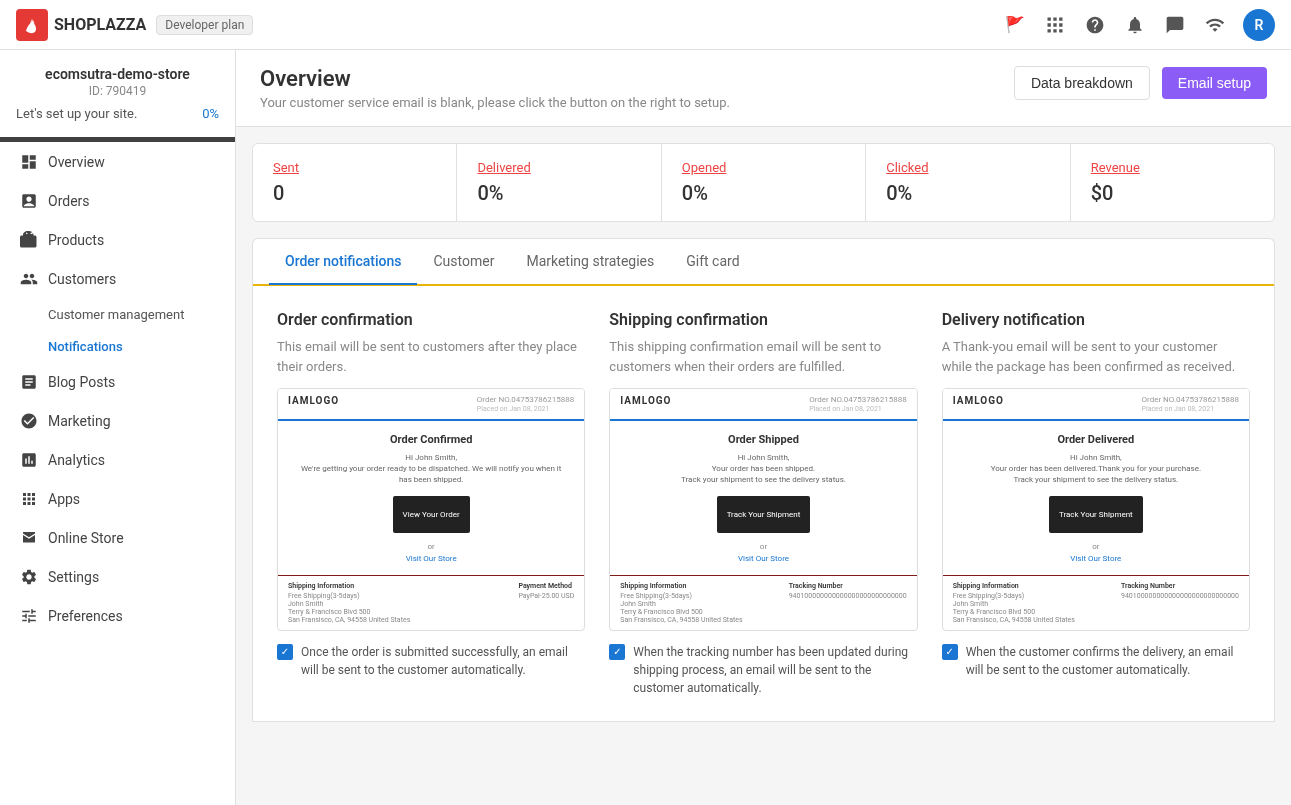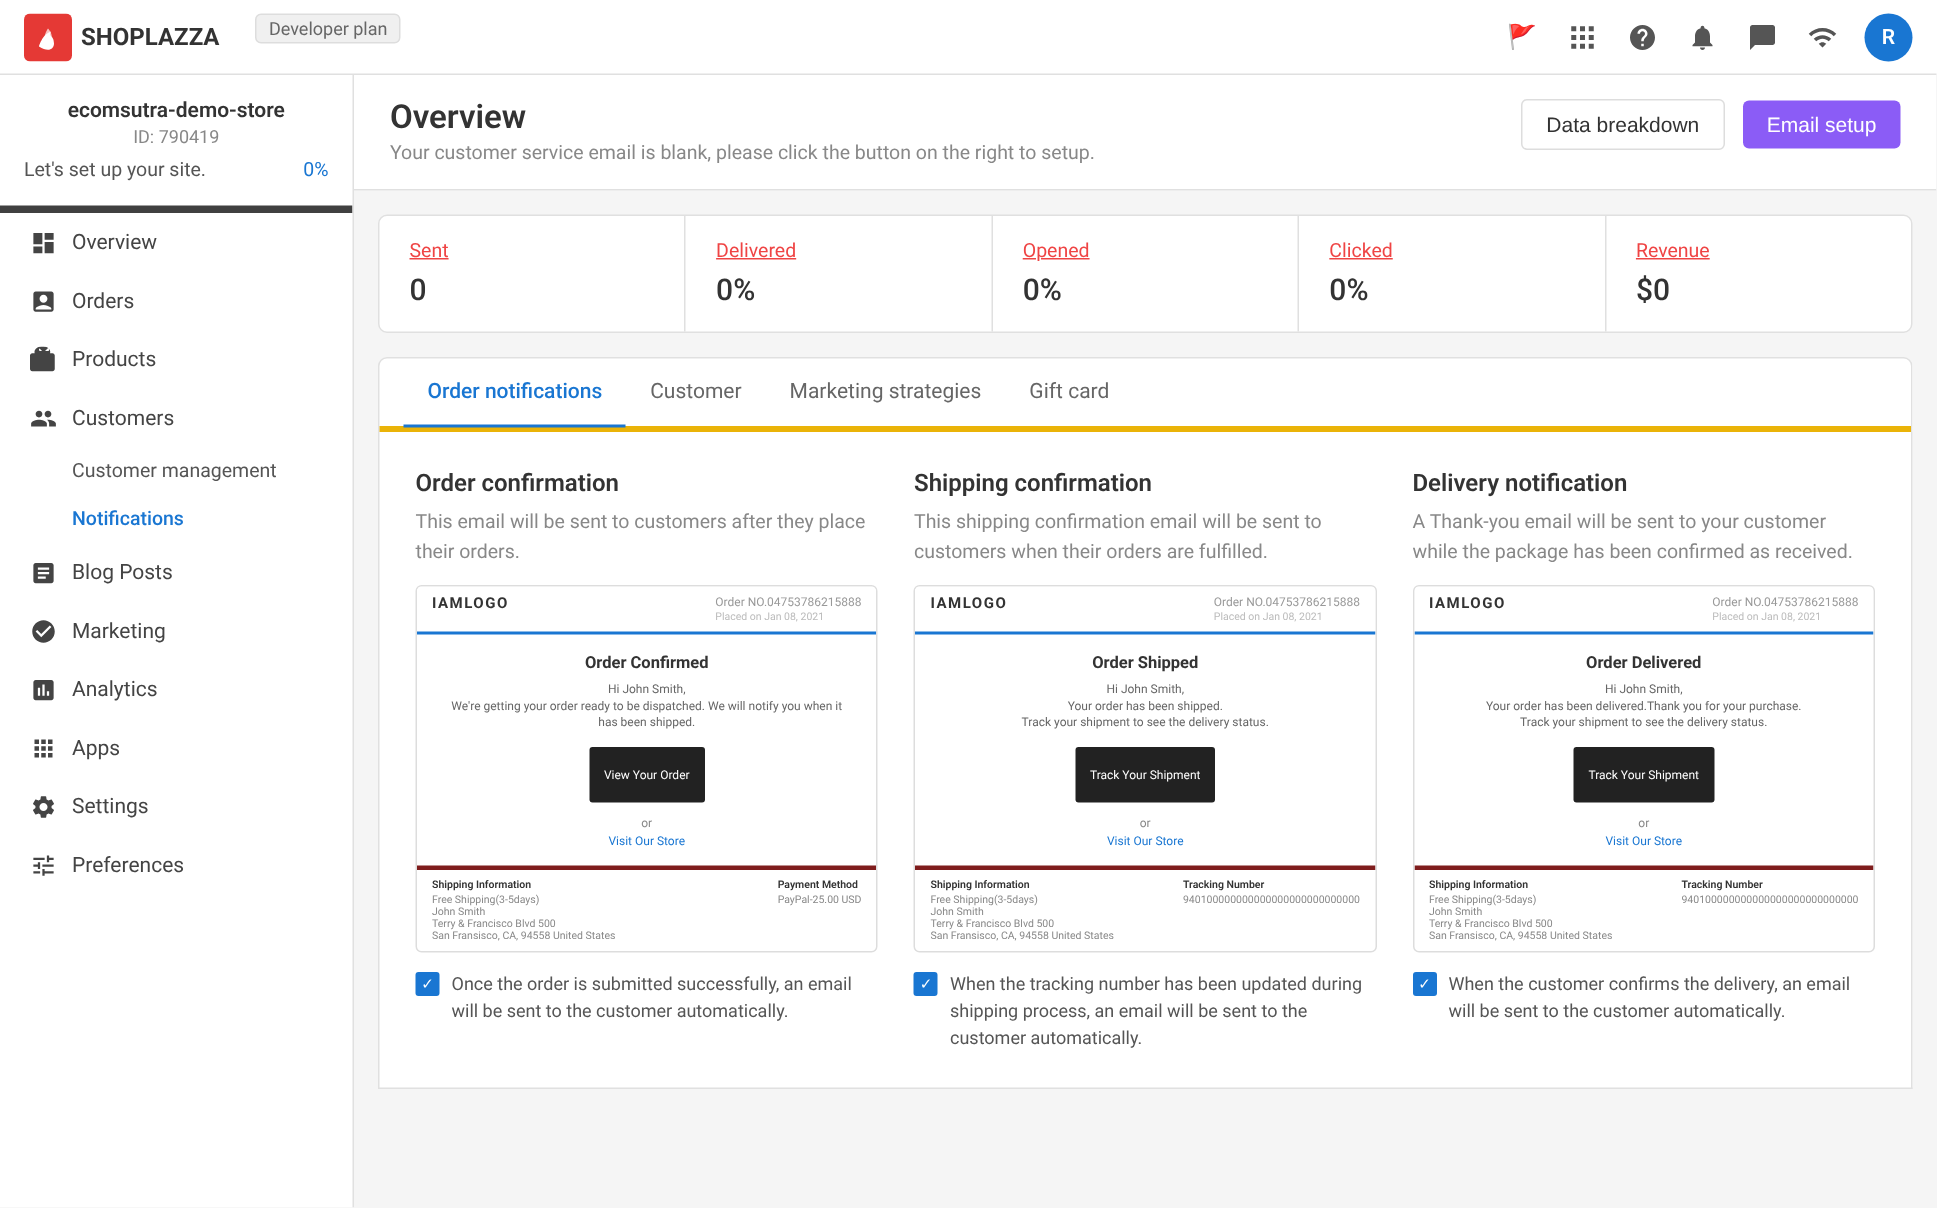--- a/index.html
+++ b/index.html
@@ -4,21 +4,21 @@
   <style>
     * { box-sizing: border-box; margin: 0; padding: 0; }
     body { font-family: -apple-system, BlinkMacSystemFont, 'Segoe UI', Roboto, sans-serif; font-size: 14px; color: #333; background: #f5f5f5; }
 
     
     .top-header {
       display: flex; align-items: center; justify-content: space-between;
       background: #fff; height: 50px; padding: 0 16px;
       border-bottom: 1px solid #e0e0e0; position: fixed; top: 0; left: 0; right: 0; z-index: 100;
     }
-    .header-left { display: flex; align-items: flex-start; gap: 24px; }
+    .header-left { display: flex; align-items: center; gap: 10px; }
     .logo { display: flex; align-items: center; gap: 6px; }
     .logo-icon { width: 32px; height: 32px; }
     .logo-text { font-weight: 700; font-size: 16px; color: #333; }
     .dev-plan-badge {
       background: #f0f0f0; border: 1px solid #ddd; border-radius: 4px;
       padding: 2px 8px; font-size: 12px; color: #666;
     }
     .header-right { display: flex; align-items: center; gap: 16px; }
     .header-icon { width: 24px; height: 24px; display: flex; align-items: center; justify-content: center; cursor: pointer; color: #555; font-size: 16px; }
     .avatar {
@@ -94,21 +94,21 @@
     }
     .stat-card:last-child { border-right: none; }
     .stat-label {
       font-size: 13px; color: #ef4444; text-decoration: underline;
       cursor: pointer; margin-bottom: 6px;
     }
     .stat-value { font-size: 20px; font-weight: 500; color: #333; }
 
     
     .tabs-container { margin: 0 16px; background: #fff; border-radius: 6px 6px 0 0; border: 1px solid #e0e0e0; border-bottom: none; }
-    .tabs { display: flex; padding: 0 16px; border-bottom: 4px solid #eab308; }
+    .tabs { display: flex; padding: 0 16px; border-bottom: 2px solid #eab308; }
     .tab {
       padding: 14px 16px; cursor: pointer; font-size: 14px; color: #666;
       border-bottom: 2px solid transparent; margin-bottom: -1px;
     }
     .tab.active { color: #1976d2; border-bottom-color: #1976d2; font-weight: 500; }
 
     
     .content-area {
       margin: 0 16px 16px; background: #fff;
       border: 1px solid #e0e0e0; border-top: none;
@@ -135,21 +135,21 @@
     .email-order-no { font-size: 8px; color: #999; }
     .email-body { padding: 12px; text-align: center; }
     .email-title { font-size: 11px; font-weight: 700; color: #333; margin-bottom: 6px; }
     .email-greeting { font-size: 8px; color: #666; margin-bottom: 4px; line-height: 1.4; }
     .email-btn {
       display: inline-block; background: #222; color: #fff;
       font-size: 8px; padding: 14px 10px; border-radius: 2px; margin: 6px auto;
     }
     .email-or { font-size: 8px; color: #888; margin: 3px 0; }
     .email-link { font-size: 8px; color: #1976d2; }
-    .email-footer { display: flex; justify-content: space-between; padding: 6px 10px; border-top: 3px solid #7f1d1d; }
+    .email-footer { display: flex; justify-content: space-between; padding: 6px 10px; border-top: 1px solid #7f1d1d; }
     .email-footer-col { font-size: 7px; color: #888; }
     .email-footer-label { font-weight: 600; color: #333; font-size: 7px; }
 
     .checkbox-row { display: flex; align-items: flex-start; gap: 8px; }
     .checkbox-blue {
       width: 16px; height: 16px; background: #1976d2; border-radius: 2px;
       flex-shrink: 0; margin-top: 1px; display: flex; align-items: center; justify-content: center;
     }
     .checkbox-text { font-size: 12px; color: #555; line-height: 1.5; }
     .checkmark { color: #fff; font-size: 10px; }
@@ -282,20 +282,28 @@
       <span class="nav-icon">
         <svg viewBox="0 0 24 24">
             <path d="M4 8h4V4H4v4zm6 12h4v-4h-4v4zm-6 0h4v-4H4v4zm0-6h4v-4H4v4zm6 0h4v-4h-4v4zm6-10v4h4V4h-4zm-6 4h4V4h-4v4zm6 6h4v-4h-4v4zm0 6h4v-4h-4v4z"></path>
           </svg>
       </span>
       <span>Apps</span>
     </div>
     <div class="nav-item">
       <span class="nav-icon">
         <svg viewBox="0 0 24 24">
+            <path d="M20 4H4v2l8 5 8-5V4zm0 14H4V8l8 5 8-5v10z"></path>
+          </svg>
+      </span>
+      <span>Online Store</span>
+    </div>
+    <div class="nav-item">
+      <span class="nav-icon">
+        <svg viewBox="0 0 24 24">
             <path d="M19.14 12.94c.04-.3.06-.61.06-.94 0-.32-.02-.64-.07-.94l2.03-1.58c.18-.14.23-.41.12-.61l-1.92-3.32c-.12-.22-.37-.29-.59-.22l-2.39.96c-.5-.38-1.03-.7-1.62-.94l-.36-2.54c-.04-.24-.24-.41-.48-.41h-3.84c-.24 0-.43.17-.47.41l-.36 2.54c-.59.24-1.13.57-1.62.94l-2.39-.96c-.22-.08-.47 0-.59.22L2.74 8.87c-.12.21-.08.47.12.61l2.03 1.58c-.05.3-.09.63-.09.94s.02.64.07.94l-2.03 1.58c-.18.14-.23.41-.12.61l1.92 3.32c.12.22.37.29.59.22l2.39-.96c.5.38 1.03.7 1.62.94l.36 2.54c.05.24.24.41.48.41h3.84c.24 0 .44-.17.47-.41l.36-2.54c.59-.24 1.13-.56 1.62-.94l2.39.96c.22.08.47 0 .59-.22l1.92-3.32c.12-.22.07-.47-.12-.61l-2.01-1.58zM12 15.6c-1.98 0-3.6-1.62-3.6-3.6s1.62-3.6 3.6-3.6 3.6 1.62 3.6 3.6-1.62 3.6-3.6 3.6z"></path>
           </svg>
       </span>
       <span>Settings</span>
     </div>
     <div class="nav-item">
       <span class="nav-icon">
         <svg viewBox="0 0 24 24">
             <path d="M3 17v2h6v-2H3zM3 5v2h10V5H3zm10 16v-2h8v-2h-8v-2h-2v6h2zM7 9v2H3v2h4v2h2V9H7zm14 4v-2H11v2h10zm-6-4h2V7h4V5h-4V3h-2v6z"></path>
           </svg>

